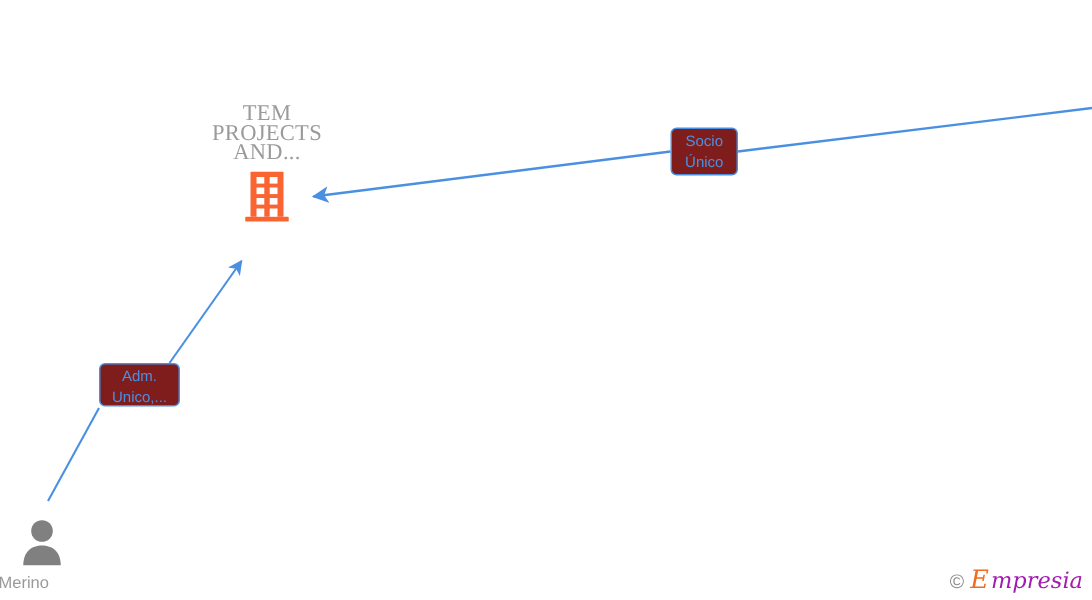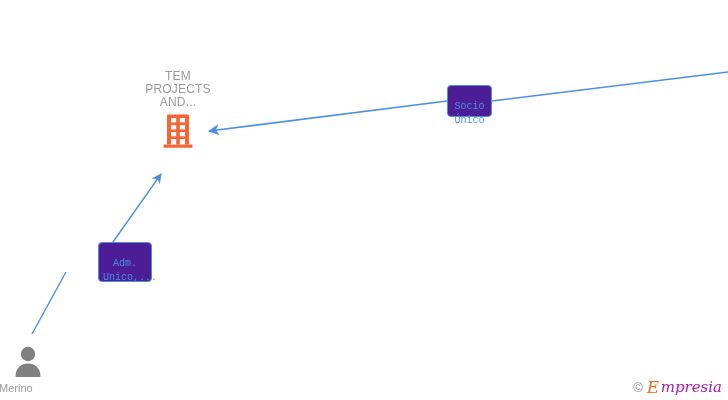--- a/index.html
+++ b/index.html
@@ -28,26 +28,26 @@
 
   
   .company-node {
     position: absolute;
     left: 140px;
     top: 70px;
     width: 76px;
     text-align: center;
   }
   .company-label {
-    font-size: 12px;
+    font-size: 15px;
     line-height: 13px;
     color: #9a9a9a;
     letter-spacing: 0.2px;
     white-space: pre-line;
-    font-family: Liberation Sans, sans-serif;
+    font-family: Liberation Serif, serif;
   }
   .company-icon {
     display: block;
     margin: 5px auto 0 auto;
   }
 
   
   .person-node {
     position: absolute;
     left: -2px;
@@ -68,41 +68,40 @@
     padding-left: 1px;
     font-family: "Liberation Sans", sans-serif;
   }
 
   
   .edge-label {
     position: absolute;
     box-sizing: border-box;
     border: 1px solid #4a90e2;
     border-radius: 4px;
-    background: #4c1d95;
+    background: #7f1d1d;
     color: #4a90e2;
     font-size: 10px;
     line-height: 14px;
     text-align: center;
-    padding: 14px 4px;
+    padding: 2px 4px;
     white-space: pre-line;
-    font-family: Liberation Mono, monospace;
+    font-family: Liberation Sans, sans-serif;
   }
   #label-socio-unico {
     left: 447px;
     top: 85px;
     width: 45px;
     height: 32px;
   }
   #label-adm-unico {
     left: 66px;
     top: 242px;
     width: 54px;
-    height: 40px;
-    margin-left: 32px;
+    height: 29px;
   }
 
   
   .watermark {
     position: absolute;
     right: 6px;
     bottom: 4px;
     display: flex;
     align-items: center;
     gap: 4px;

